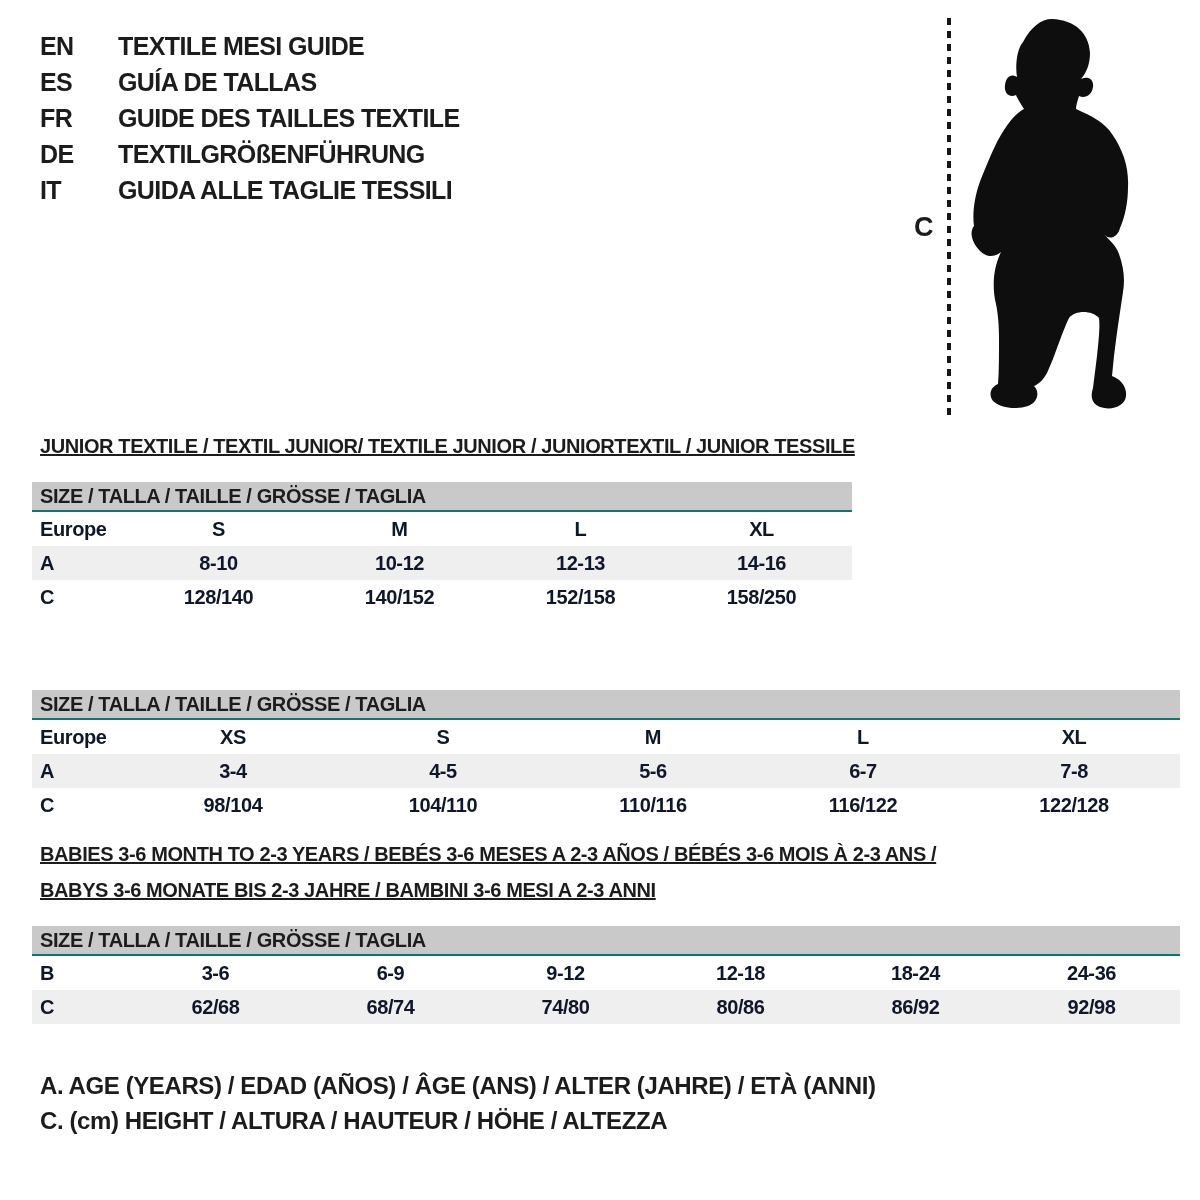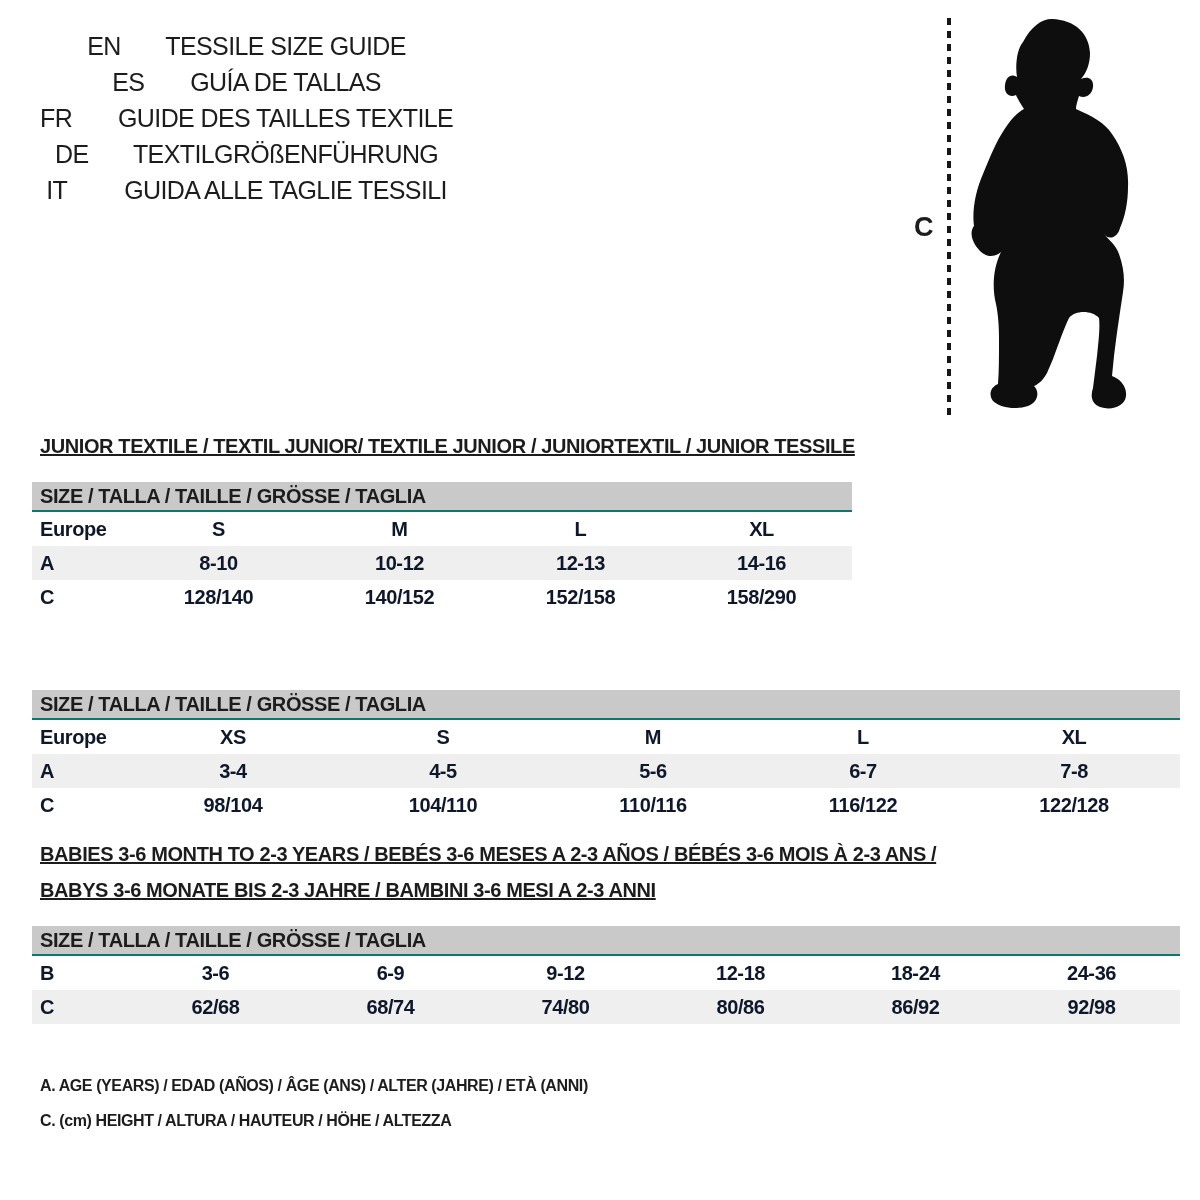--- a/index.html
+++ b/index.html
@@ -16,24 +16,23 @@
     overflow: hidden;
   }
 
   
   .lang-list {
     position: absolute; left: 40px; top: 28px;
   }
   .lang-row {
     display: flex;
     height: 36px; line-height: 36px;
-    font-size: 25px; font-weight: 400;
+    font-size: 25px; font-weight: 700;
     letter-spacing: -0.6px;
     white-space: nowrap;
-    justify-content: center;
   }
   .lang-code { width: 78px; }
 
   
   .measure-label {
     position: absolute; left: 914px; top: 212px;
     font-size: 27px; font-weight: 700;
   }
   .measure-line {
     position: absolute; left: 947px; top: 18px;
@@ -81,34 +80,34 @@
     color: #1c1c1c;
   }
   tr.shade td { background: #efefef; } 
 
   
   .legend {
     position: absolute; left: 40px; top: 1068px;
   }
   .legend-line {
     height: 35px; line-height: 35px;
-    font-size: 16px; font-weight: 700;
+    font-size: 24px; font-weight: 700;
     letter-spacing: -0.4px;
     white-space: nowrap;
   }
 </style>
 </head>
 <body>
 
 <div class="stage">
 
   <div class="lang-list">
     <div class="lang-row">
       <span class="lang-code">EN</span>
-      <span class="lang-title">TESSILE SIZE GUIDE</span>
+      <span class="lang-title">TEXTILE MESI GUIDE</span>
     </div>
     <div class="lang-row">
       <span class="lang-code">ES</span>
       <span class="lang-title">GUÍA DE TALLAS</span>
     </div>
     <div class="lang-row">
       <span class="lang-code">FR</span>
       <span class="lang-title">GUIDE DES TAILLES TEXTILE</span>
     </div>
     <div class="lang-row">
@@ -192,21 +191,21 @@
       <td>8-10</td>
       <td>10-12</td>
       <td>12-13</td>
       <td>14-16</td>
     </tr>
     <tr>
       <td class="lab">C</td>
       <td>128/140</td>
       <td>140/152</td>
       <td>152/158</td>
-      <td>158/290</td>
+      <td>158/250</td>
     </tr>
   </tbody>
     </table>
 
   <table id="children-table" class="size-table">
     <colgroup>
         <col style="width:96px">
         <col style="width:210px">
         <col style="width:210px">
         <col style="width:210px">

